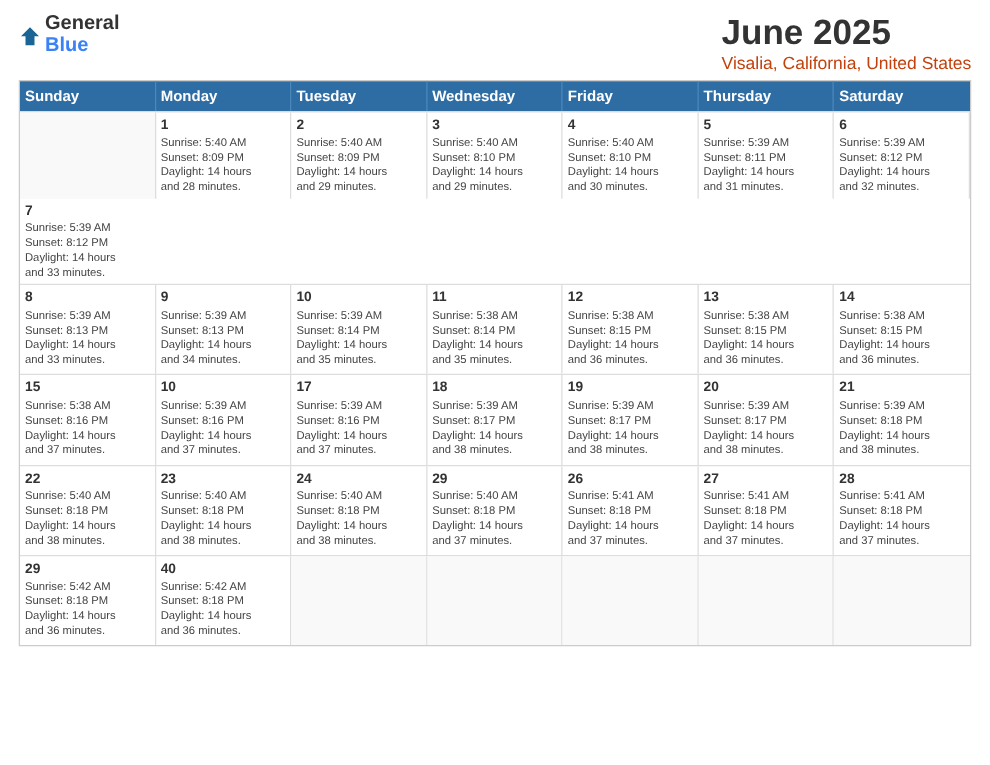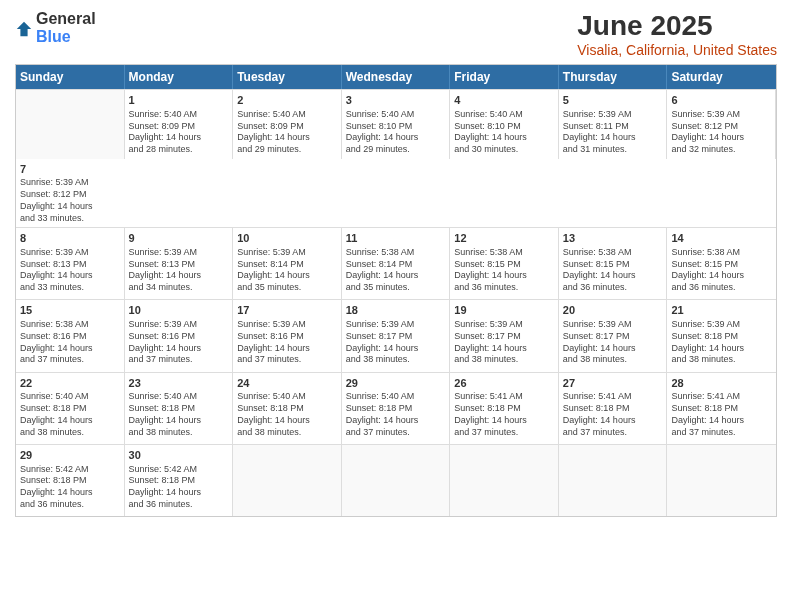--- a/index.html
+++ b/index.html
@@ -265,21 +265,21 @@
             <span class="day-num">28</span>
             <div class="cell-text">Sunrise: 5:41 AM<br>Sunset: 8:18 PM<br>Daylight: 14 hours<br>and 37 minutes.</div>
           </div>
         </div>
         <div class="cal-row">
           <div class="cal-cell">
             <span class="day-num">29</span>
             <div class="cell-text">Sunrise: 5:42 AM<br>Sunset: 8:18 PM<br>Daylight: 14 hours<br>and 36 minutes.</div>
           </div>
           <div class="cal-cell">
-            <span class="day-num">30</span>
+            <span class="day-num">40</span>
             <div class="cell-text">Sunrise: 5:42 AM<br>Sunset: 8:18 PM<br>Daylight: 14 hours<br>and 36 minutes.</div>
           </div>
           <div class="cal-cell empty"></div>
           <div class="cal-cell empty"></div>
           <div class="cal-cell empty"></div>
           <div class="cal-cell empty"></div>
           <div class="cal-cell empty"></div>
         </div>
       </div>
   </div>

